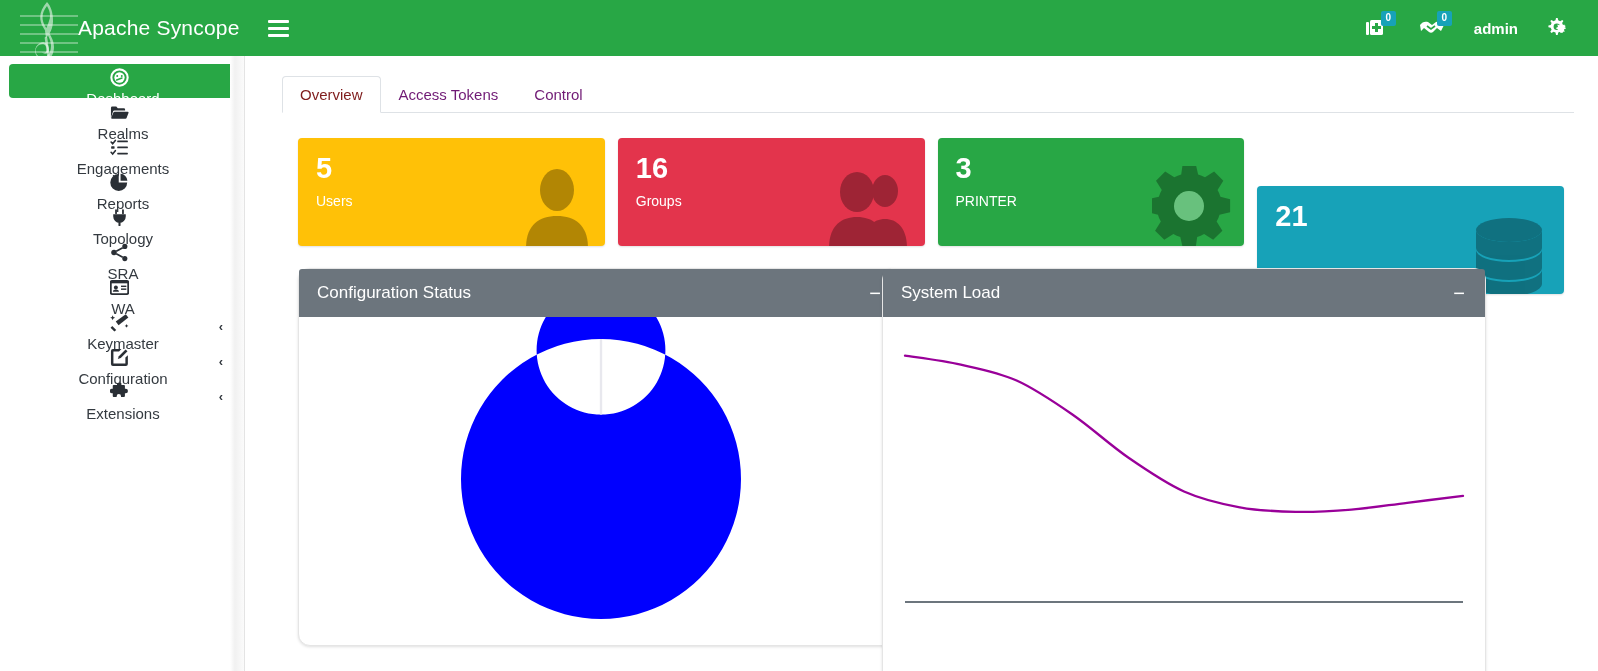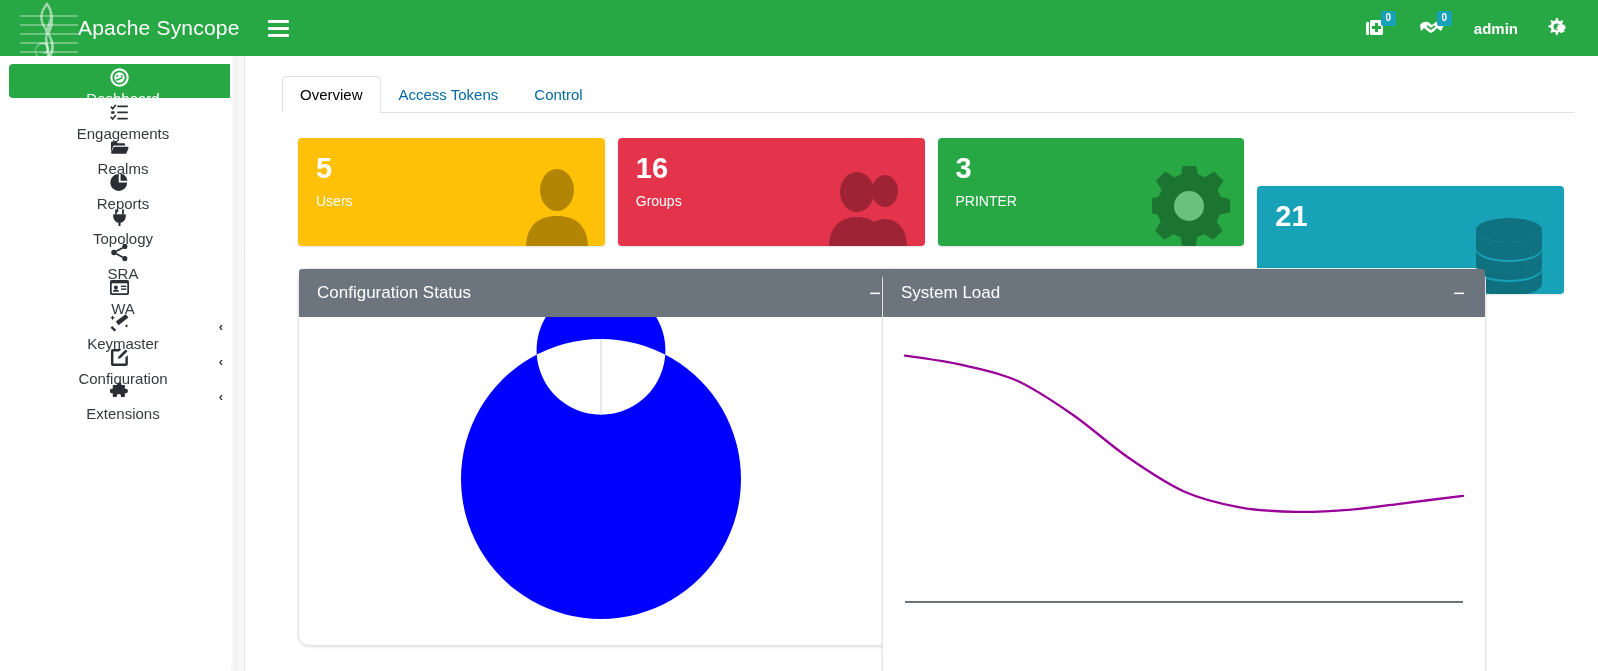--- a/index.html
+++ b/index.html
@@ -89,27 +89,27 @@
     background: #ffffff;
   }
 
   
   #tabs {
     position: absolute; left: 24px; top: 20px; width: 1292px; height: 37px;
     border-bottom: 1px solid #dee2e6; display: flex; align-items: flex-end;
   }
   .tab {
     height: 37px; padding: 0 17px; display: flex; align-items: center;
-    font-size: 15px; color: #0369a1; cursor: pointer;
+    font-size: 15px; color: #701a75; cursor: pointer;
     border: 1px solid transparent; border-radius: 4px 4px 0 0;
     position: relative; top: 1px;
   }
   .tab.active {
     background: #ffffff; border-color: #dee2e6 #dee2e6 #ffffff;
-    color: #000000;
+    color: #7f1d1d;
     text-align: right;
   }
 
   
   #infoboxes {
     position: absolute; left: 40px; top: 82px; width: 1266px; height: 108px;
     display: flex; gap: 13px;
   }
   .infobox {
     flex: 1 1 0; height: 108px; border-radius: 4px; position: relative;
@@ -224,40 +224,40 @@
         <circle cx="7.6" cy="8.4" r="1" fill="#28a745"></circle>
             <circle cx="12.4" cy="8.4" r="1" fill="#28a745"></circle>
         <path d="M7 12.6 L12.6 10.6" stroke="#28a745" stroke-width="1.6" stroke-linecap="round"></path>
           </svg>
         </span>
         <span class="menu-label">Dashboard</span>
       </div>
       <div class="menu-item">
         <span class="menu-icon">
           <svg width="19" height="19" viewBox="0 0 20 20" fill="#2a2f35">
+            <path d="M1 5.2 a1.4 1.4 0 0 1 1.4-1.4 h4.2 l1.6 1.7 h6.4 a1.3 1.3 0 0 1 1.3 1.3 v1.1
+        H4.6 a1.5 1.5 0 0 0-1.4 1 L1 15.6 Z"></path>
+        <path d="M4.9 9.1 h13.6 a1 1 0 0 1 .95 1.35 l-1.9 5.2 a1.4 1.4 0 0 1-1.3 .95 H2.3
+        a1 1 0 0 1-.95-1.35 l2.25-5.2 a1.4 1.4 0 0 1 1.3-.95 Z"></path>
+          </svg>
+        </span>
+        <span class="menu-label">Realms</span>
+      </div>
+      <div class="menu-item">
+        <span class="menu-icon">
+          <svg width="19" height="19" viewBox="0 0 20 20" fill="#2a2f35">
             <path d="M1.2 4.2 l1.6 1.8 L5.6 2.6" stroke="#2a2f35" stroke-width="1.7" fill="none" stroke-linecap="round"></path>
         <rect x="7.6" y="2.6" width="11.2" height="1.9" rx=".6"></rect>
         <rect x="1.2" y="8.6" width="3.6" height="2.6" rx=".5"></rect>
         <rect x="7.6" y="9" width="11.2" height="1.9" rx=".6"></rect>
         <path d="M1.2 15 l1.6 1.8 L5.6 13.4" stroke="#2a2f35" stroke-width="1.7" fill="none" stroke-linecap="round"></path>
         <rect x="7.6" y="15.4" width="11.2" height="1.9" rx=".6"></rect>
           </svg>
         </span>
         <span class="menu-label">Engagements</span>
-      </div>
-      <div class="menu-item">
-        <span class="menu-icon">
-          <svg width="19" height="19" viewBox="0 0 20 20" fill="#2a2f35">
-            <path d="M1 5.2 a1.4 1.4 0 0 1 1.4-1.4 h4.2 l1.6 1.7 h6.4 a1.3 1.3 0 0 1 1.3 1.3 v1.1
-        H4.6 a1.5 1.5 0 0 0-1.4 1 L1 15.6 Z"></path>
-        <path d="M4.9 9.1 h13.6 a1 1 0 0 1 .95 1.35 l-1.9 5.2 a1.4 1.4 0 0 1-1.3 .95 H2.3
-        a1 1 0 0 1-.95-1.35 l2.25-5.2 a1.4 1.4 0 0 1 1.3-.95 Z"></path>
-          </svg>
-        </span>
-        <span class="menu-label">Realms</span>
       </div>
       <div class="menu-item">
         <span class="menu-icon">
           <svg width="19" height="19" viewBox="0 0 20 20" fill="#2a2f35">
             <path d="M9.2 1.1 A8.9 8.9 0 1 0 18.1 10 H9.2 Z"></path>
         <path d="M11.1 0.9 V8.1 H18.3 A7.4 7.4 0 0 0 11.1 0.9 Z"></path>
           </svg>
         </span>
         <span class="menu-label">Reports</span>
       </div>

